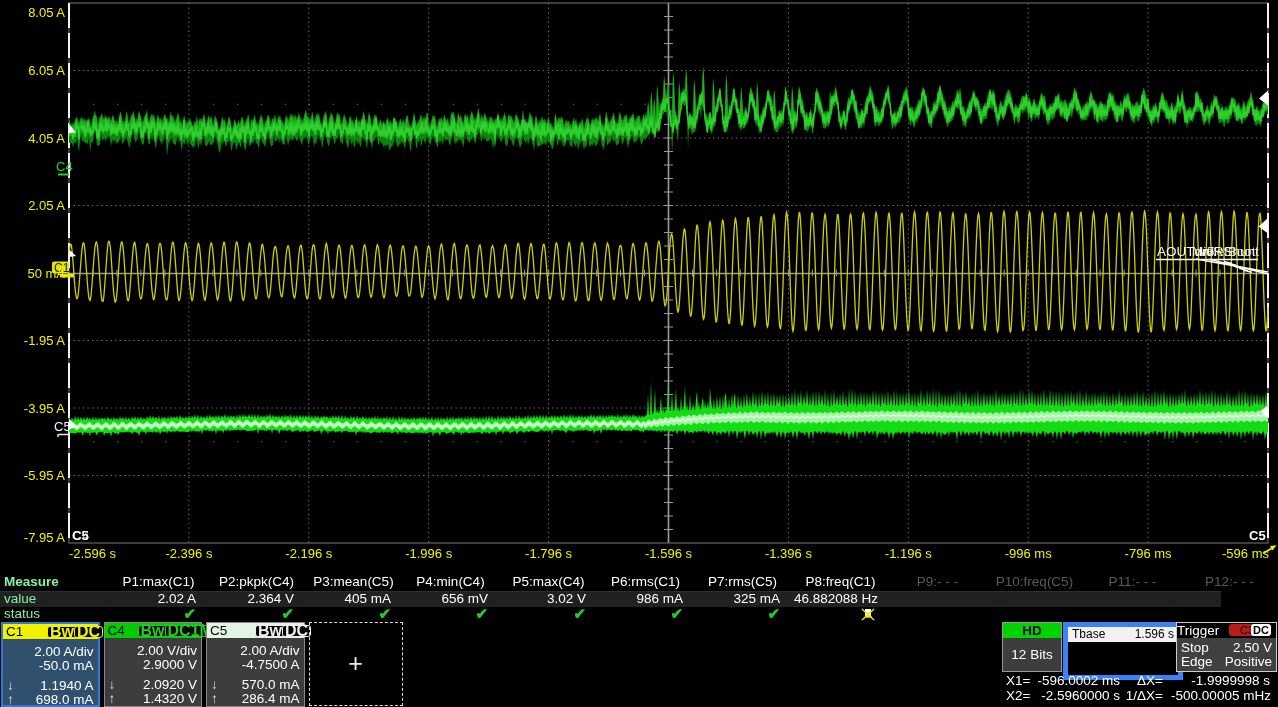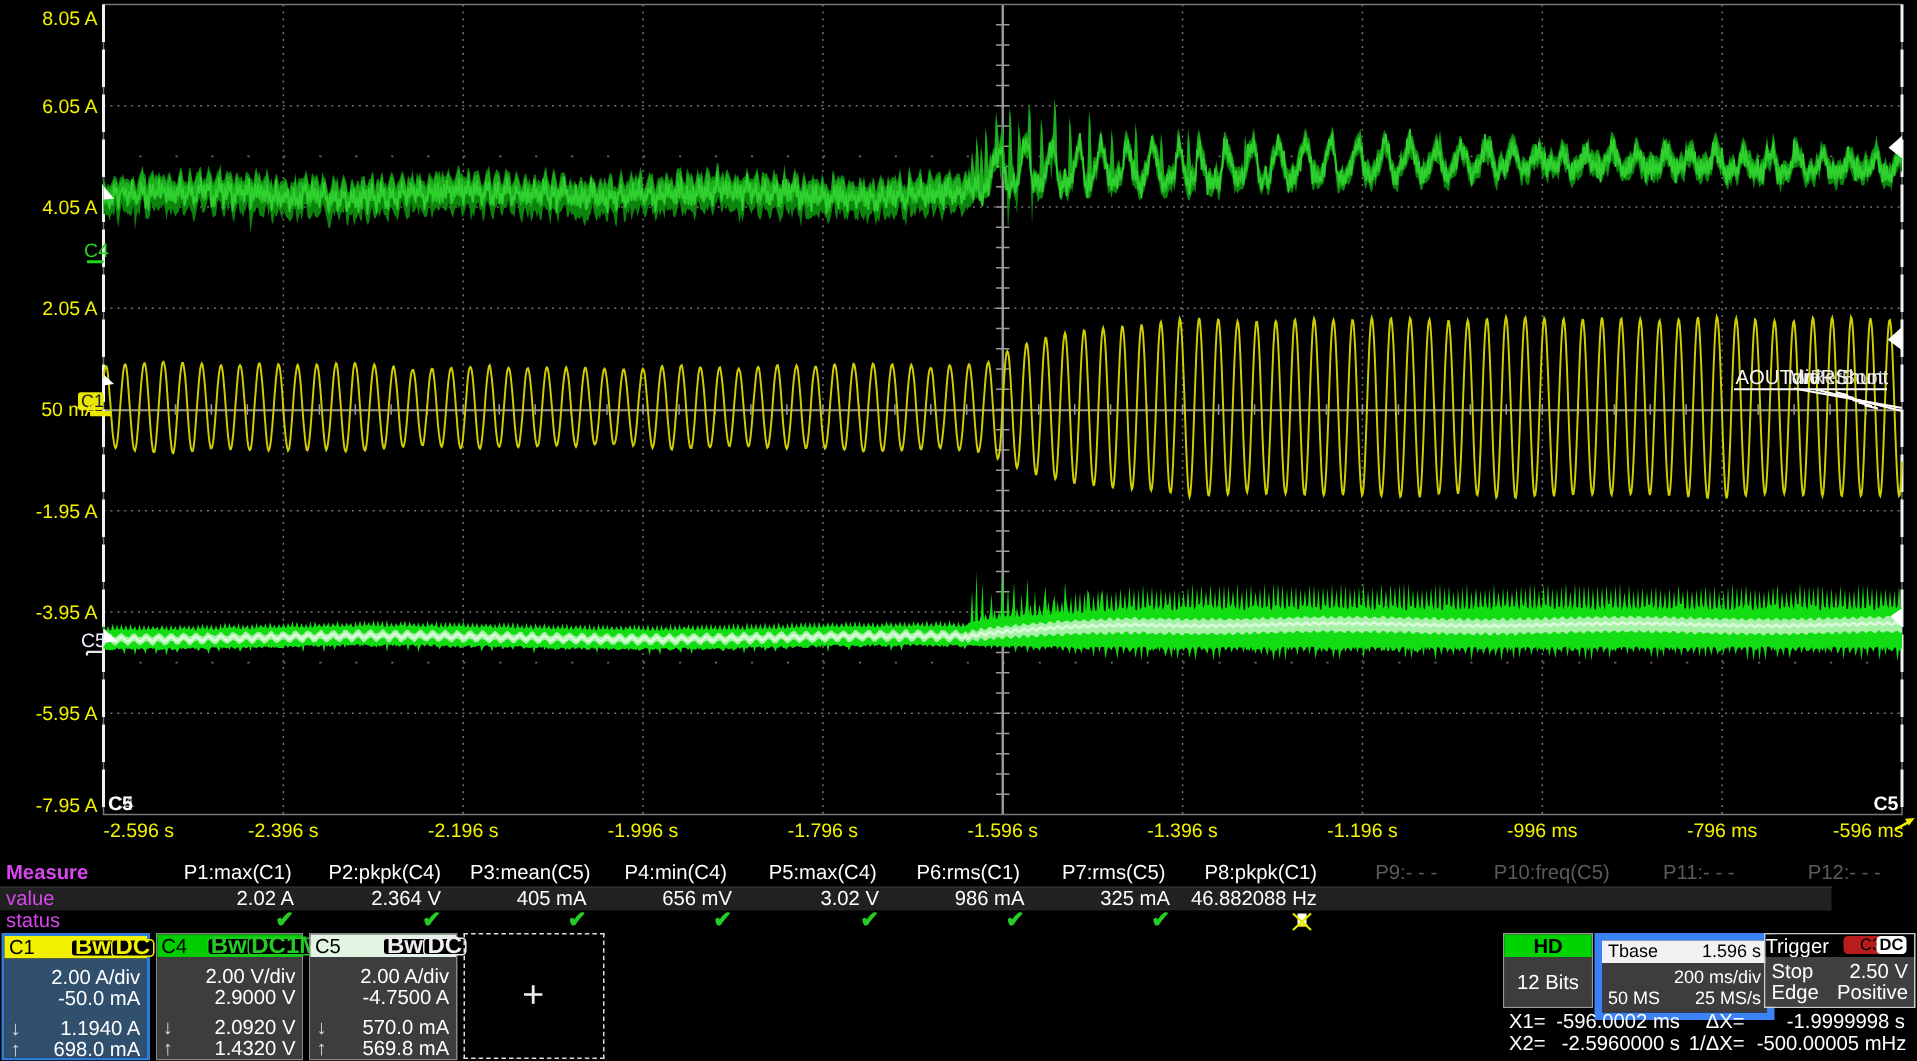--- a/index.html
+++ b/index.html
@@ -1,16 +1,16 @@
 <!DOCTYPE html>
 <html><head><meta charset="utf-8"><style>
 html,body{margin:0;padding:0;background:#000;width:1278px;height:707px;overflow:hidden}
 body{font-family:"Liberation Sans",sans-serif;position:relative;color:#fff}
 .mrow{position:absolute;left:0;width:1278px;font-size:13.5px;line-height:15px}
-.mlab{position:absolute;left:4px;color:#d946ef}
+.mlab{position:absolute;left:4px;color:#86efac}
 .mc{position:absolute;width:97px;text-align:center}
 .mv{position:absolute;width:86px;text-align:right}
 .chk{position:absolute;width:86px;text-align:right;color:#25cc25;font-weight:bold;font-size:15px}
 .box{position:absolute;top:622px;height:83px;width:96.5px}
 .bh{height:15px;font-size:13.5px;color:#000;padding:0 3px;position:relative}
 .bb{position:absolute;top:15px;bottom:0;left:0;right:0;background:#3d3d3d;font-size:13.5px;color:#fff}
 .badge{display:inline-block;height:10px;line-height:10px;font-size:16px;font-weight:bold;background:#000;border-radius:3px;padding:0 2px;border:1px solid;position:absolute;top:1.5px}
 .rline{position:absolute;right:4px;}
 .lline{position:absolute;left:4px}
 </style></head><body>
@@ -103,21 +103,21 @@
 <div style="position:absolute;left:0;top:591px;width:1221px;height:15px;background:#212121;border-top:1px solid #2e2e2e"></div>
 <div class="mrow" style="top:574px;height:17px">
     <span class="mlab" style="font-weight:bold">Measure</span>
     <span class="mc" style="left:110px">P1:max(C1)</span>
     <span class="mc" style="left:208px">P2:pkpk(C4)</span>
     <span class="mc" style="left:305px">P3:mean(C5)</span>
     <span class="mc" style="left:402px">P4:min(C4)</span>
     <span class="mc" style="left:500px">P5:max(C4)</span>
     <span class="mc" style="left:597px">P6:rms(C1)</span>
     <span class="mc" style="left:694px">P7:rms(C5)</span>
-    <span class="mc" style="left:792px">P8:pkpk(C1)</span>
+    <span class="mc" style="left:792px">P8:freq(C1)</span>
     <span class="mc" style="color:#5a5a5a;left:889px">P9:- - -</span>
     <span class="mc" style="color:#5a5a5a;left:986px">P10:freq(C5)</span>
     <span class="mc" style="color:#5a5a5a;left:1084px">P11:- - -</span>
     <span class="mc" style="color:#5a5a5a;left:1181px">P12:- - -</span>
   </div>
 <div class="mrow vrow" style="top:591px;height:15px">
     <span class="mlab">value</span>
     <span class="mv" style="left:110px">2.02 A</span>
     <span class="mv" style="left:208px">2.364 V</span>
     <span class="mv" style="left:305px">405 mA</span>
@@ -167,43 +167,38 @@
 </div>
 
 <div class="box" style="left:206px;border:1px solid #888">
  <div class="bh" style="background:#e2f4e2">C5<span class="badge" style="left:48px;color:#eee;border-color:#eee">BwL</span><span class="badge" style="left:75px;color:#eee;border-color:#eee">DC</span></div>
  <div class="bb">
   <span class="rline" style="top:5px">2.00 A/div</span>
   <span class="rline" style="top:19px">-4.7500 A</span>
   <span class="lline" style="top:39px;color:#ddd">↓</span>
       <span class="rline" style="top:39px">570.0 mA</span>
   <span class="lline" style="top:53px;color:#ddd">↑</span>
-      <span class="rline" style="top:53px">569.8 mA</span>
+      <span class="rline" style="top:53px">286.4 mA</span>
  </div>
 </div>
 
 <div class="box" style="left:308.5px;border:1px dashed #ddd;width:92px;height:82px">
  <div style="position:absolute;left:0;right:0;top:26px;text-align:center;font-size:25px;font-weight:400;color:#eee">+</div>
 </div>
 
 <div style="position:absolute;left:1002px;top:622px;width:58px;height:48px;border:1px solid #999">
  <div style="height:15px;background:#00d400;color:#000;font-weight:bold;font-size:13.5px;text-align:center">HD</div>
  <div style="position:absolute;top:15px;bottom:0;left:0;right:0;background:#3d3d3d;font-size:13.5px;text-align:center;padding-top:9px">12 Bits</div>
 </div>
 
 <div style="position:absolute;left:1063px;top:622px;width:110px;height:48px;border:5px solid #3b82f6;font-size:12px">
  <div style="height:15px;background:#f2f2f2;color:#000;position:relative">
       <span style="position:absolute;left:4px">Tbase</span>
       <span style="position:absolute;right:4px">1.596 s</span>
     </div>
- <div style="position:absolute;top:15px;bottom:0;left:0;right:0;background:#3d3d3d">
-  <span style="position:absolute;right:4px;top:2px">200 ms/div</span>
-  <span style="position:absolute;left:4px;top:16px">50 MS</span>
-      <span style="position:absolute;right:4px;top:16px">25 MS/s</span>
- </div>
 </div>
 
 <div style="position:absolute;left:1176px;top:622px;width:99px;height:48px;border:1px solid #ccc;font-size:13.5px">
  <div style="height:15px;background:#000;color:#fff;position:relative">Trigger
   <span style="position:absolute;left:52px;top:1px;background:#b91c1c;color:#000;font-size:11px;font-weight:normal;line-height:12px;border-radius:3px;padding:0 11px">C3</span>
   <span style="position:absolute;left:74px;top:1px;background:#fff;color:#000;font-size:11px;font-weight:bold;line-height:12px;border-radius:3px;padding:0 2px">DC</span>
  </div>
  <div style="position:absolute;top:15px;bottom:0;left:0;right:0;background:#404040">
   <span style="position:absolute;left:4px;top:2px">Stop</span>
       <span style="position:absolute;right:4px;top:2px">2.50 V</span>

